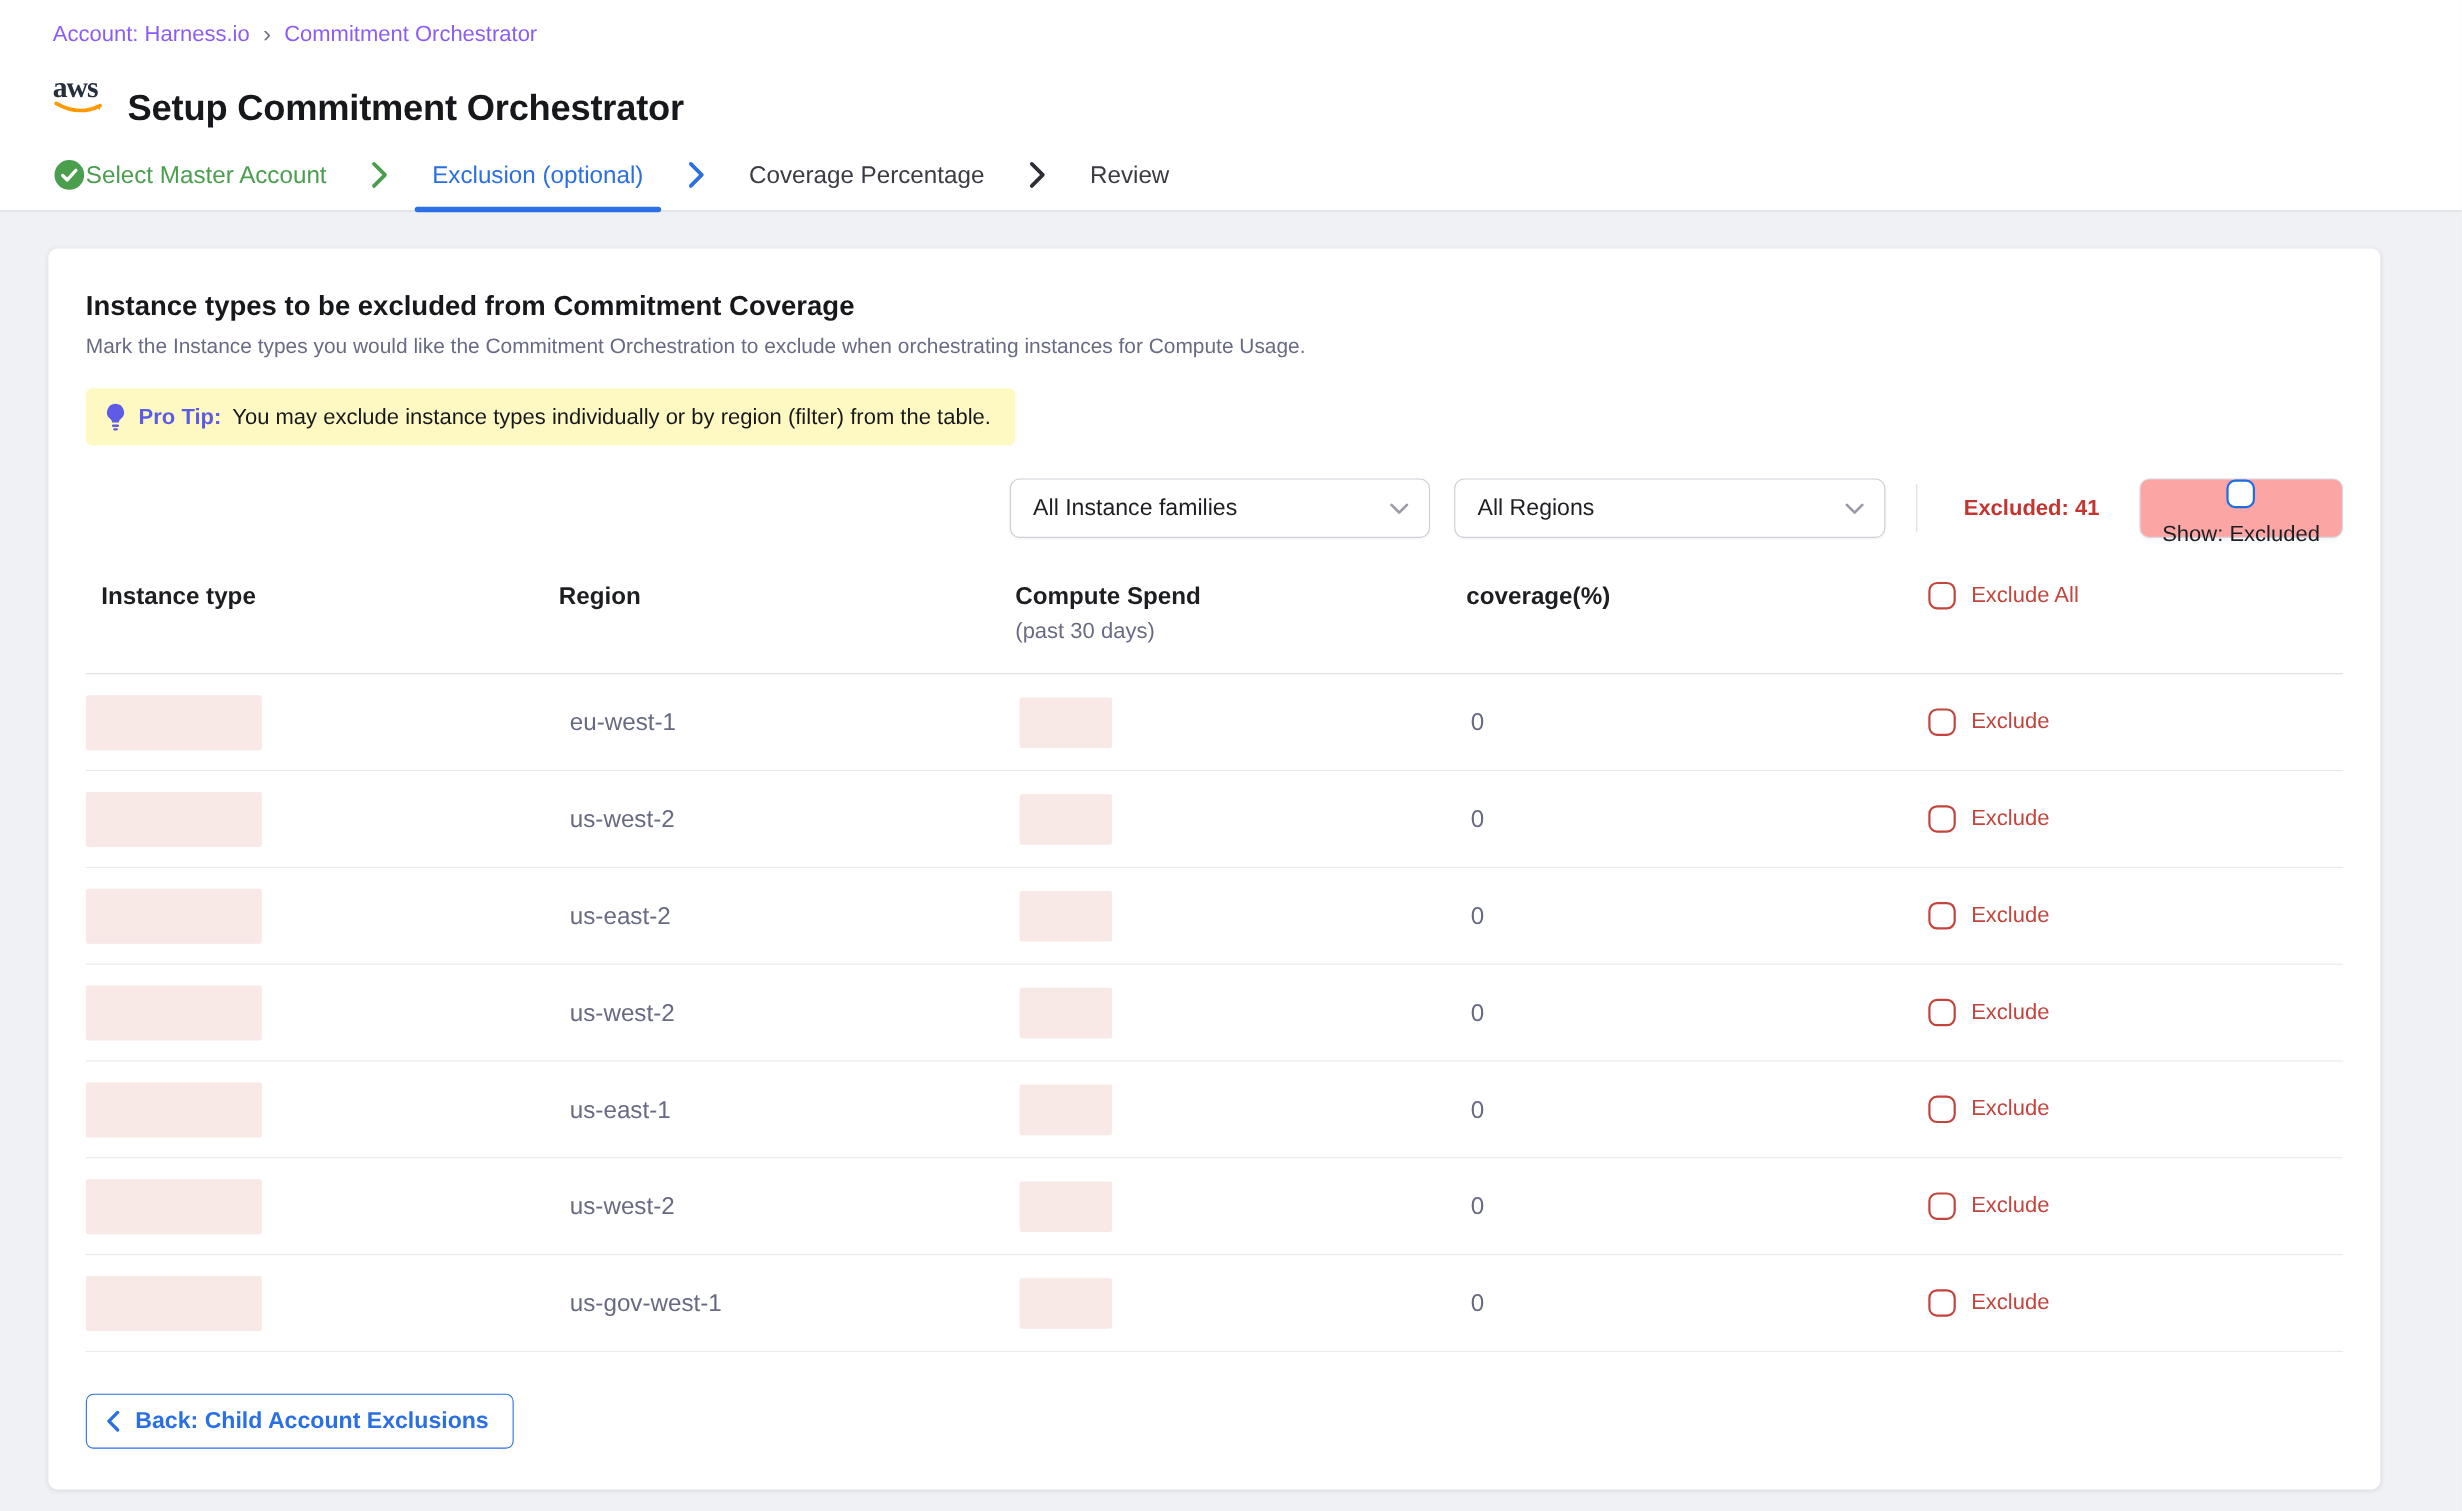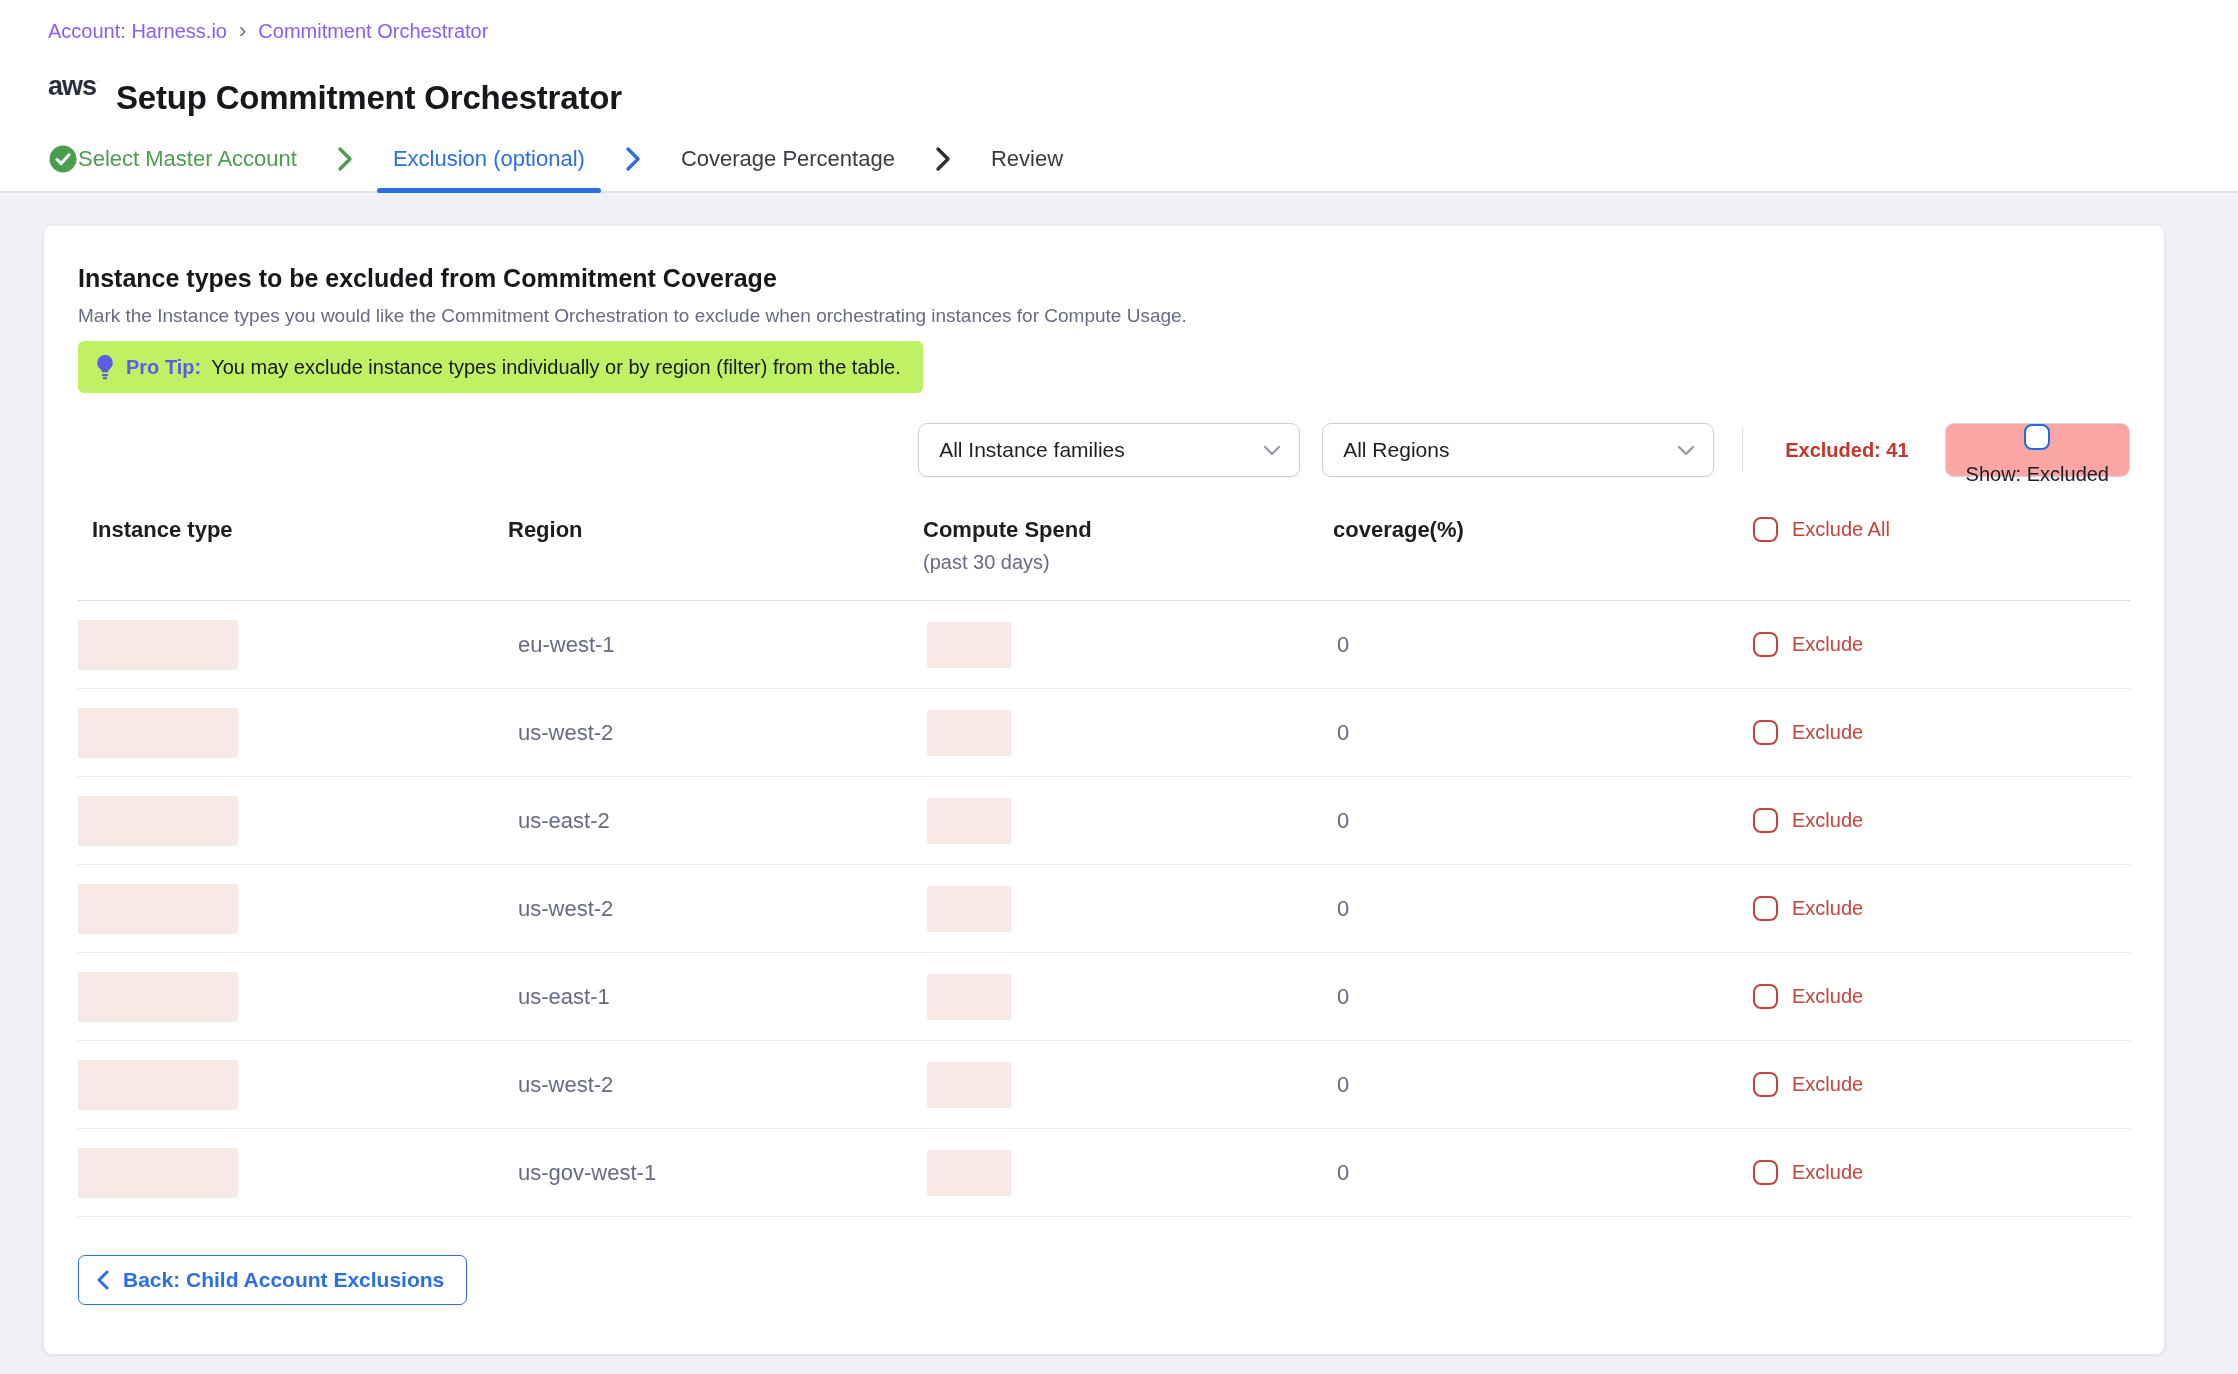--- a/index.html
+++ b/index.html
@@ -11,21 +11,21 @@
     -webkit-font-smoothing:antialiased;
   }
   .page { width:2238px; height:1374px; overflow:hidden; display:flex; flex-direction:column; }
 
   
   .topbar { background:#ffffff; border-bottom:2px solid #e3e4ea; padding:20px 48px 0 48px; }
   .breadcrumb { display:flex; align-items:center; gap:12px; font-size:20px; }
   .breadcrumb a { color:#8b5cf6; text-decoration:none; cursor:pointer; }
   .crumb-sep { color:#6d7280; font-size:22px; line-height:1; transform:translateY(-1px); }
   .title-row { display:flex; align-items:center; gap:16px; margin-top:12px; }
-  .aws-logo { display:flex; align-items:flex-start; width:52px; }
+  .aws-logo { display:flex; flex-direction:column; align-items:flex-start; width:52px;font-family:Liberation Serif, serif; }
   .aws-logo .aws-word { font-size:27px; font-weight:700; color:#252f3e; letter-spacing:-1px; line-height:0.9; }
   .page-title { font-size:33px; font-weight:700; color:#17181c; letter-spacing:-0.2px;margin-top:24px; }
 
   
   .stepper { display:flex; align-items:center; height:64px; margin-top:10px; }
   .step-group { display:flex; align-items:center; height:100%; position:relative; padding:0 16px; }
   .step-group:first-child { padding-left:0; }
   .step { display:flex; align-items:center; font-size:22px; font-weight:500; color:#3a3b43; cursor:pointer; }
   .step-group.completed .step-label { color:#4a9e4e; }
   .step-group.active .step-label { color:#2a6fe3; }
@@ -38,22 +38,22 @@
   .card {
     background:#ffffff; border-radius:8px;
     box-shadow:0 1px 5px rgba(40,41,61,0.10);
     width:2120px; min-height:1128px;
     padding:38px 34px 20px 34px;
   }
   .card-heading { font-size:25px; font-weight:700; color:#17181c; }
   .card-subheading { font-size:19px; color:#686b84; margin-top:12px; }
 
   .pro-tip {
-    margin-top:14px; display:inline-flex; align-items:center; gap:10px;
-    background:#bef264; border-radius:6px; padding:13px 22px 13px 16px;
+    margin-top:26px; display:inline-flex; align-items:center; gap:10px;
+    background:#fef9c3; border-radius:6px; padding:13px 22px 13px 16px;
     font-size:20px;
   }
   .pro-tip .tip-label { color:#5d5ce6; font-weight:700; }
   .pro-tip .tip-text { color:#17181c; }
 
   
   .filter-row { display:flex; align-items:center; justify-content:flex-end; gap:22px; margin-top:30px;text-align:right; }
   .dropdown {
     height:54px; border:1px solid #cdced8; border-radius:9px; background:#fff;
     display:flex; align-items:center; justify-content:space-between;

